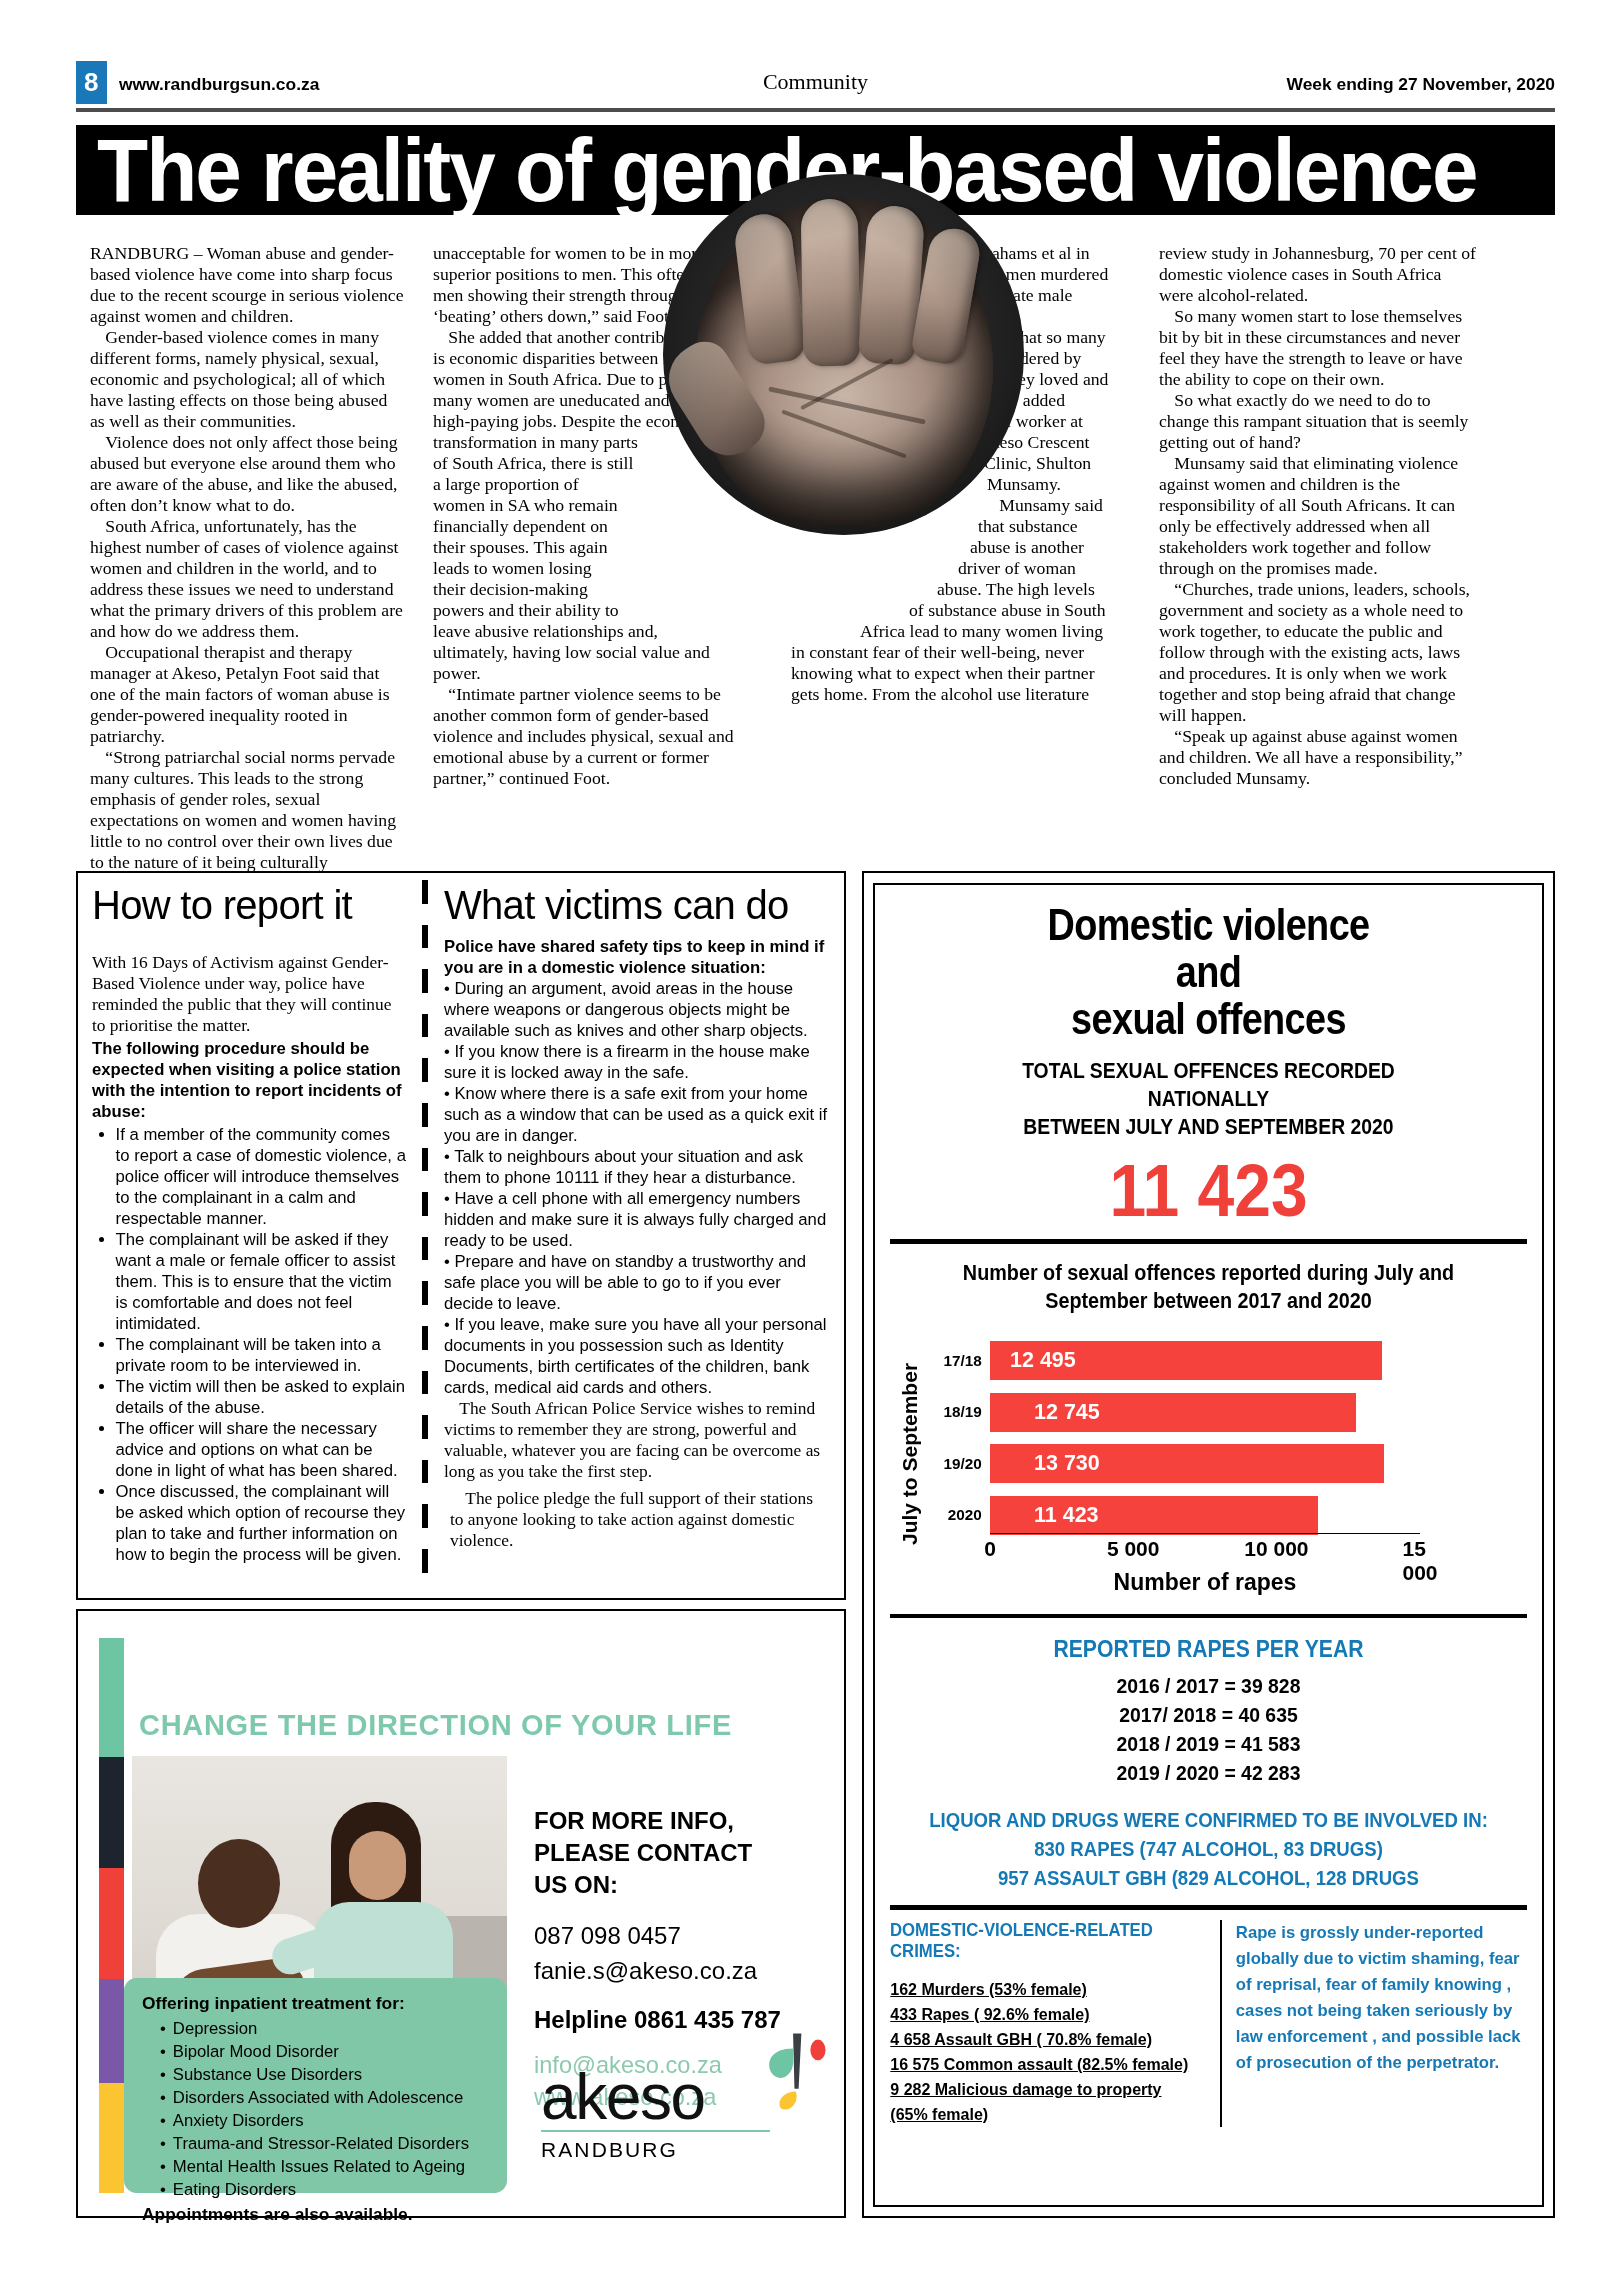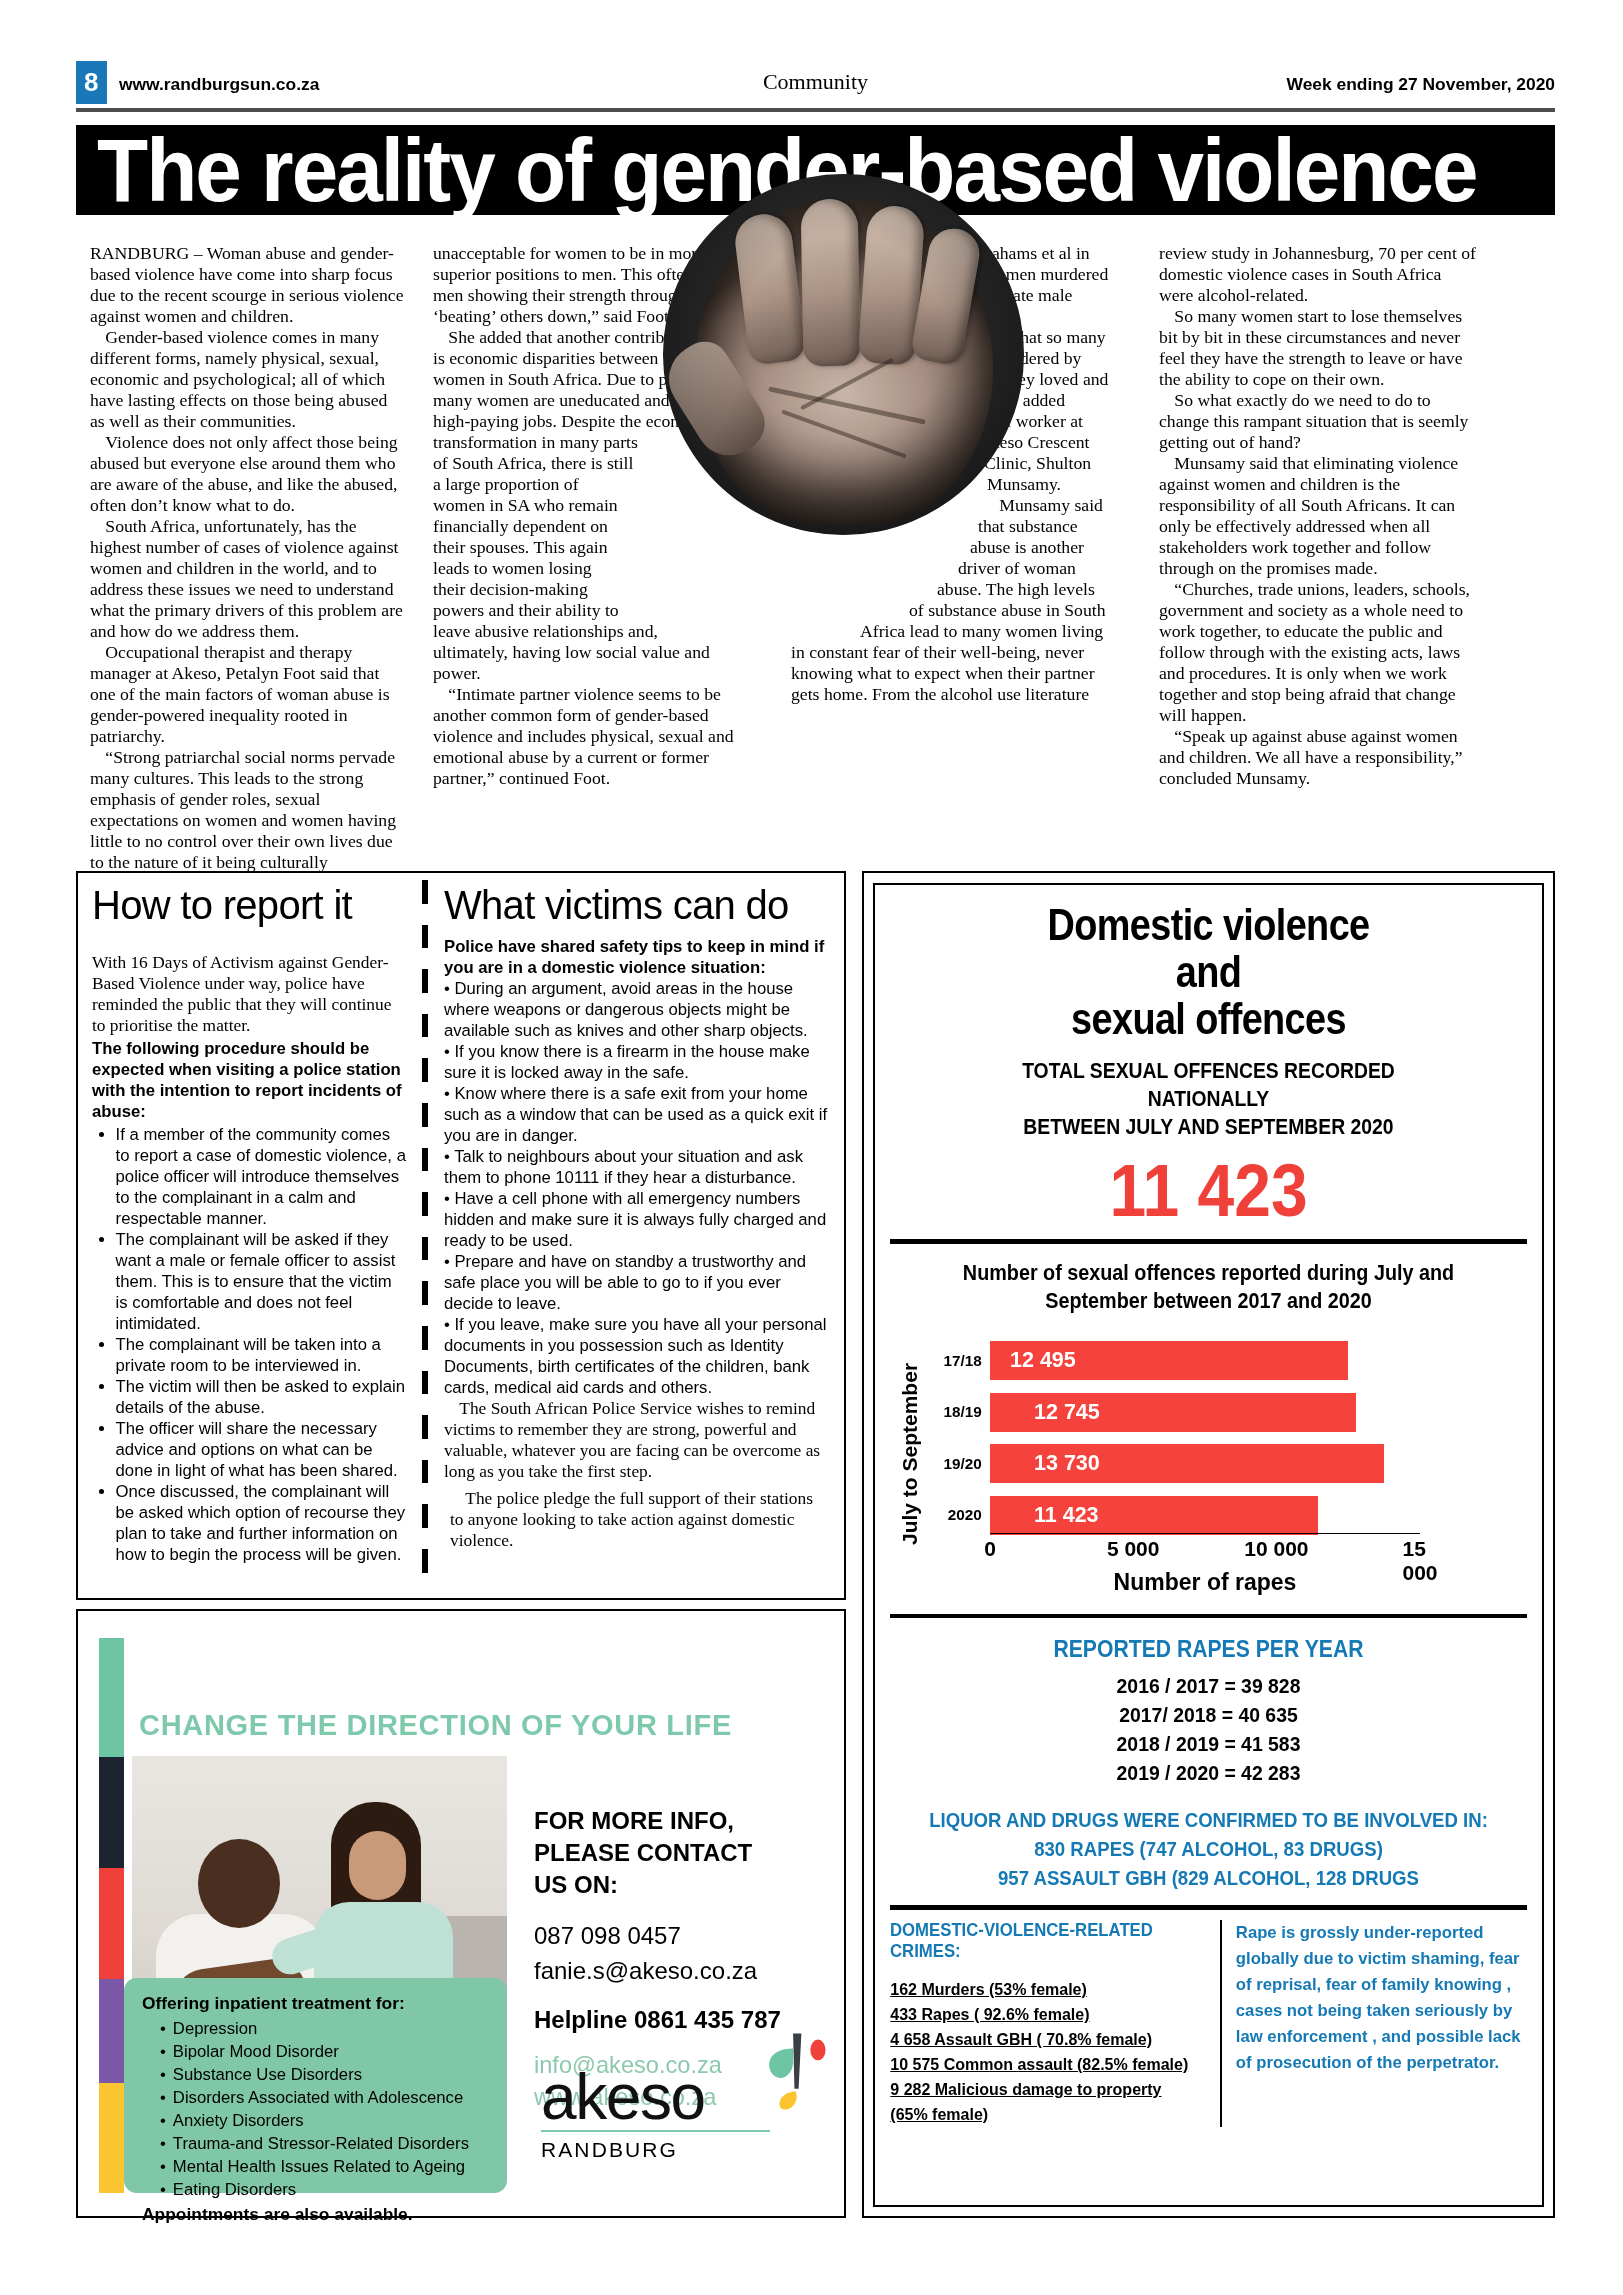--- a/index.html
+++ b/index.html
@@ -442,21 +442,21 @@
     <div class="info-big">11 423</div>
 
     <div class="hr-thick"></div>
 
     <div class="chart-title">Number of sexual offences reported during July and September between 2017 and 2020</div>
     <div class="chart-wrap">
       <div class="ylabel">July to September</div>
       <div class="bars">
         <div class="bar-row">
           <div class="bar-cat">17/18</div>
-          <div class="bar" id="bar0" style="width: 358px; background: rgb(245, 66, 60); padding-left: 20px;">12 495</div>
+          <div class="bar" id="bar0" style="width: 392px; background: rgb(245, 66, 60); padding-left: 20px;">12 495</div>
         </div>
         <div class="bar-row">
           <div class="bar-cat">18/19</div>
           <div class="bar" id="bar1" style="width: 366px; background: rgb(245, 66, 60);">12 745</div>
         </div>
         <div class="bar-row">
           <div class="bar-cat">19/20</div>
           <div class="bar" id="bar2" style="width: 394px; background: rgb(245, 66, 60);">13 730</div>
         </div>
         <div class="bar-row">
@@ -494,21 +494,21 @@
 
     <div class="hr-thick" style="margin-top:12.5px;"></div>
 
     <div class="two-col">
       <div class="tc-left">
         <div class="tc-head">DOMESTIC-VIOLENCE-RELATED CRIMES:</div>
         <div style="height:15.3px;"></div>
         <div class="tc-item">162 Murders (53% female)</div>
         <div class="tc-item">433 Rapes ( 92.6% female)</div>
         <div class="tc-item">4 658 Assault GBH ( 70.8% female)</div>
-        <div class="tc-item">10 575 Common assault (82.5% female)</div>
+        <div class="tc-item">16 575 Common assault (82.5% female)</div>
         <div class="tc-item">9 282 Malicious damage to property</div>
         <div class="tc-item">(65% female)</div>
       </div>
       <div class="tc-right">
         <div class="tc-note">Rape is grossly under-reported globally due to victim shaming, fear of reprisal, fear of family knowing , cases not being taken seriously by law enforcement , and possible lack of prosecution of the perpetrator.</div>
       </div>
     </div>
   </div>
 
   <div class="ad-box"></div>

